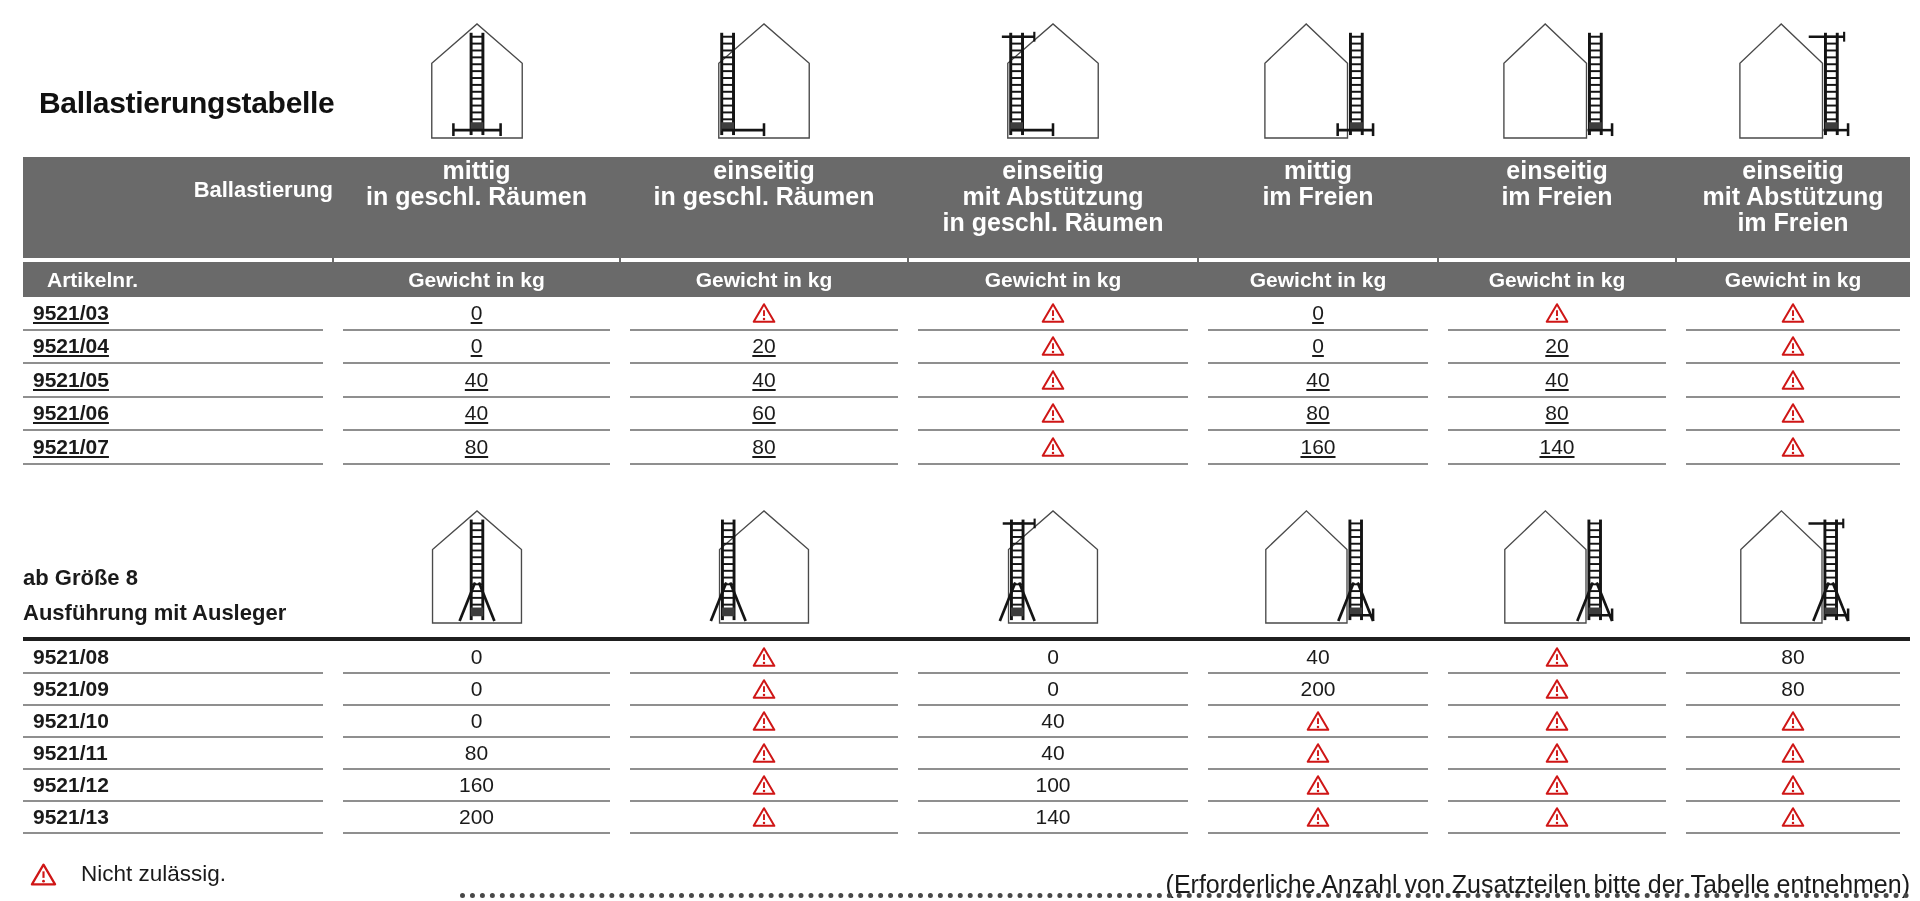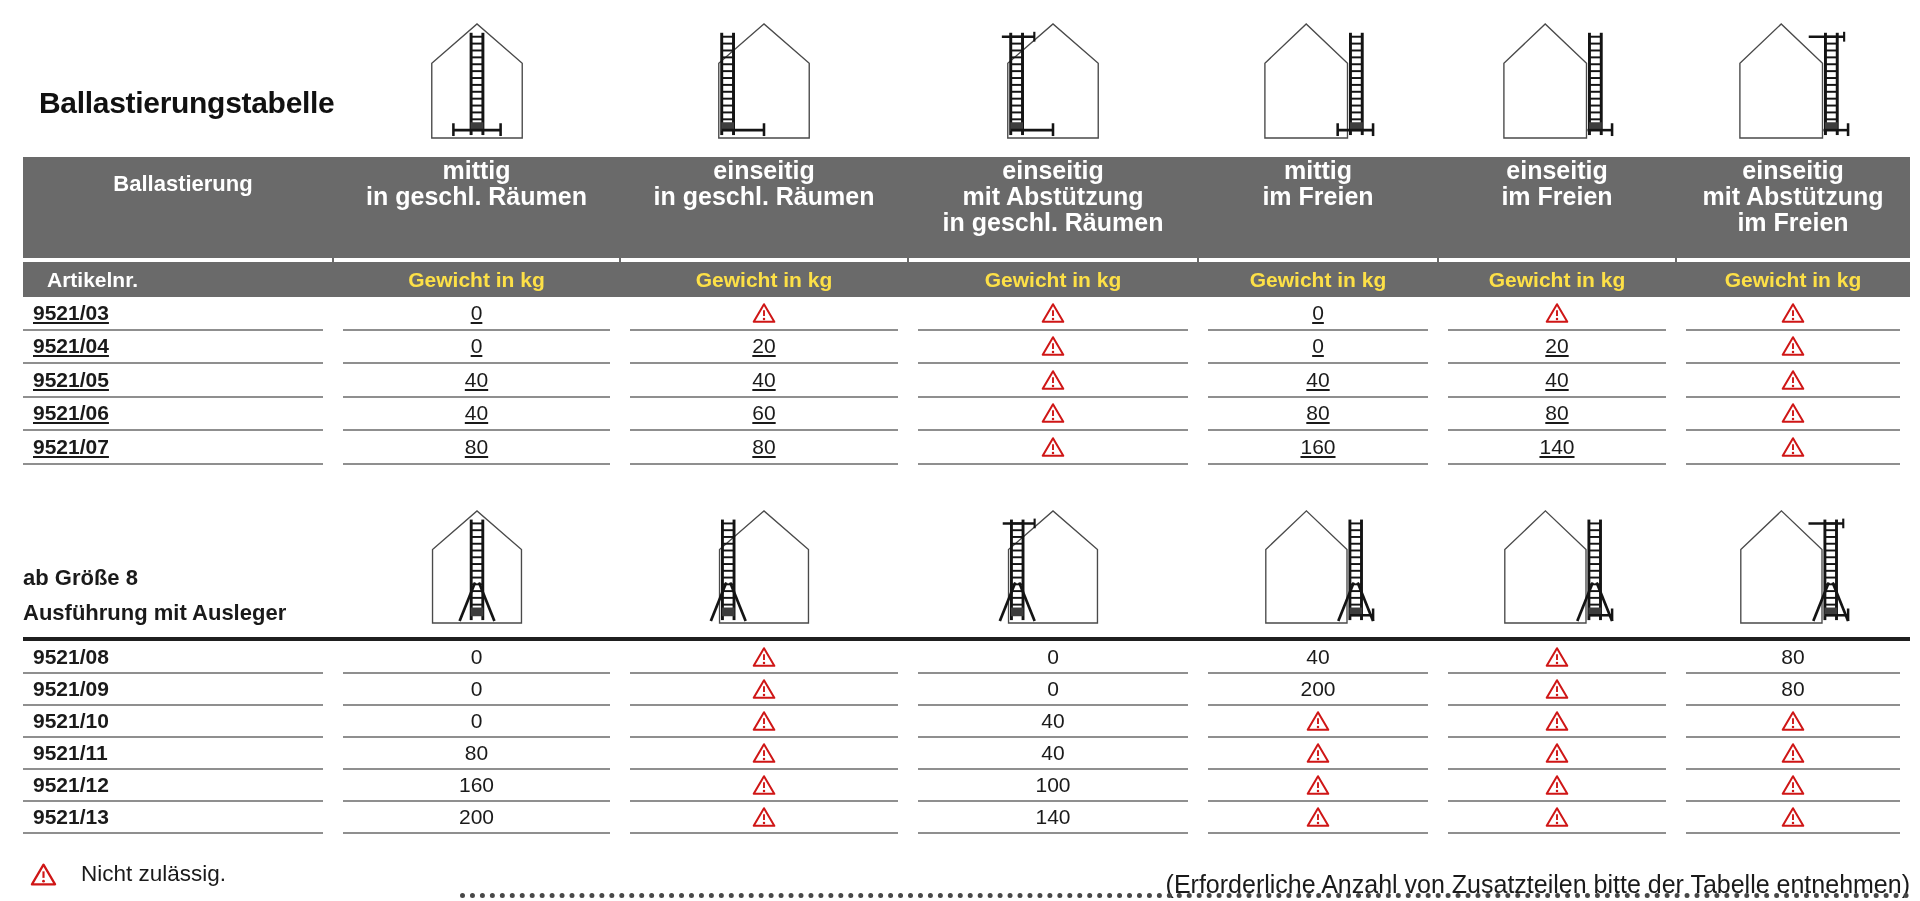--- a/index.html
+++ b/index.html
@@ -4,28 +4,28 @@
 <style>
   html,body{margin:0;padding:0;background:#fff;}
   .page{position:relative;width:1920px;height:901px;background:#ffffff;overflow:hidden;
         font-family:"Liberation Sans",sans-serif;color:#1a1a1a;}
   .cols{display:grid;grid-template-columns:310px 287px 288px 290px 240px 238px 234px;}
   .title{position:absolute;left:23px;top:70px;margin:16px;font-size:30px;font-weight:bold;
          letter-spacing:-0.3px;color:#111;}
   .houses{position:absolute;left:23px;width:1887px;}
   .houses .hcell{display:flex;justify-content:center;align-items:flex-end;}
   .hdr1{position:absolute;left:23px;top:157px;width:1887px;height:101px;background:#6a6a6a;}
-  .hdr1 .h1label{color:#fff;font-weight:bold;font-size:22px;padding:14px 0 0 10px;text-align:center;}
+  .hdr1 .h1label{color:#fff;font-weight:bold;font-size:22px;padding:20px 0 0 10px;text-align:right;}
   .hdr1 .h1c{color:#fff;font-weight:bold;font-size:25px;line-height:26px;text-align:center;
              white-space:pre-line;}
   .tickrow{position:absolute;left:23px;top:258px;width:1887px;height:4px;background:#fff;}
   .tick{position:absolute;top:0;width:2px;height:4px;background:#6a6a6a;}
   .hdr2{position:absolute;left:23px;top:262px;width:1887px;height:35px;background:#6a6a6a;}
   .hdr2 .h2label{color:#fff;font-weight:bold;font-size:21px;line-height:35px;padding-left:24px;}
-  .hdr2 .h2c{color:#fde047;font-weight:bold;font-size:21px;line-height:35px;text-align:center;}
+  .hdr2 .h2c{color:#ffffff;font-weight:bold;font-size:21px;line-height:35px;text-align:center;}
   .rows{position:absolute;left:23px;width:1887px;}
   .row{height:33.5px;}
   .row2 .row{height:32px;}
   .cell{border-bottom:2px solid #8f8f8f;margin:0 10px;display:flex;align-items:center;
         justify-content:center;font-size:21px;box-sizing:border-box;}
   .cell.article{justify-content:flex-start;margin-left:0;padding-left:10px;font-weight:bold;}
   .seclabel{position:absolute;left:23px;top:560px;font-size:22px;font-weight:bold;line-height:35px;}
   .thick{position:absolute;left:23px;top:637px;width:1887px;height:4px;background:#1f1f1f;}
   .legend{position:absolute;left:30px;top:856px;height:36px;display:flex;align-items:center;
           gap:24px;font-size:22.5px;}

